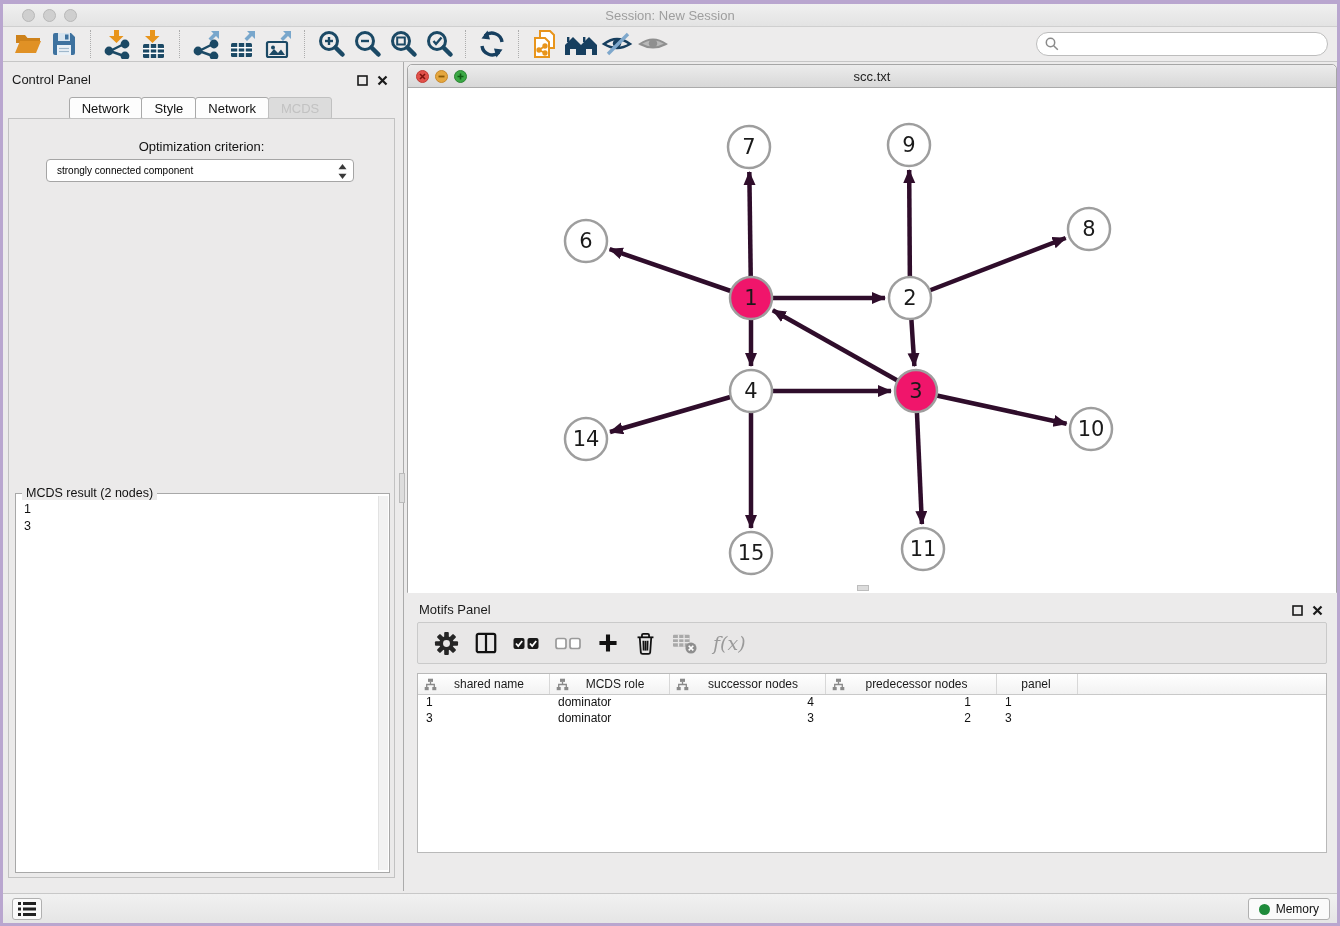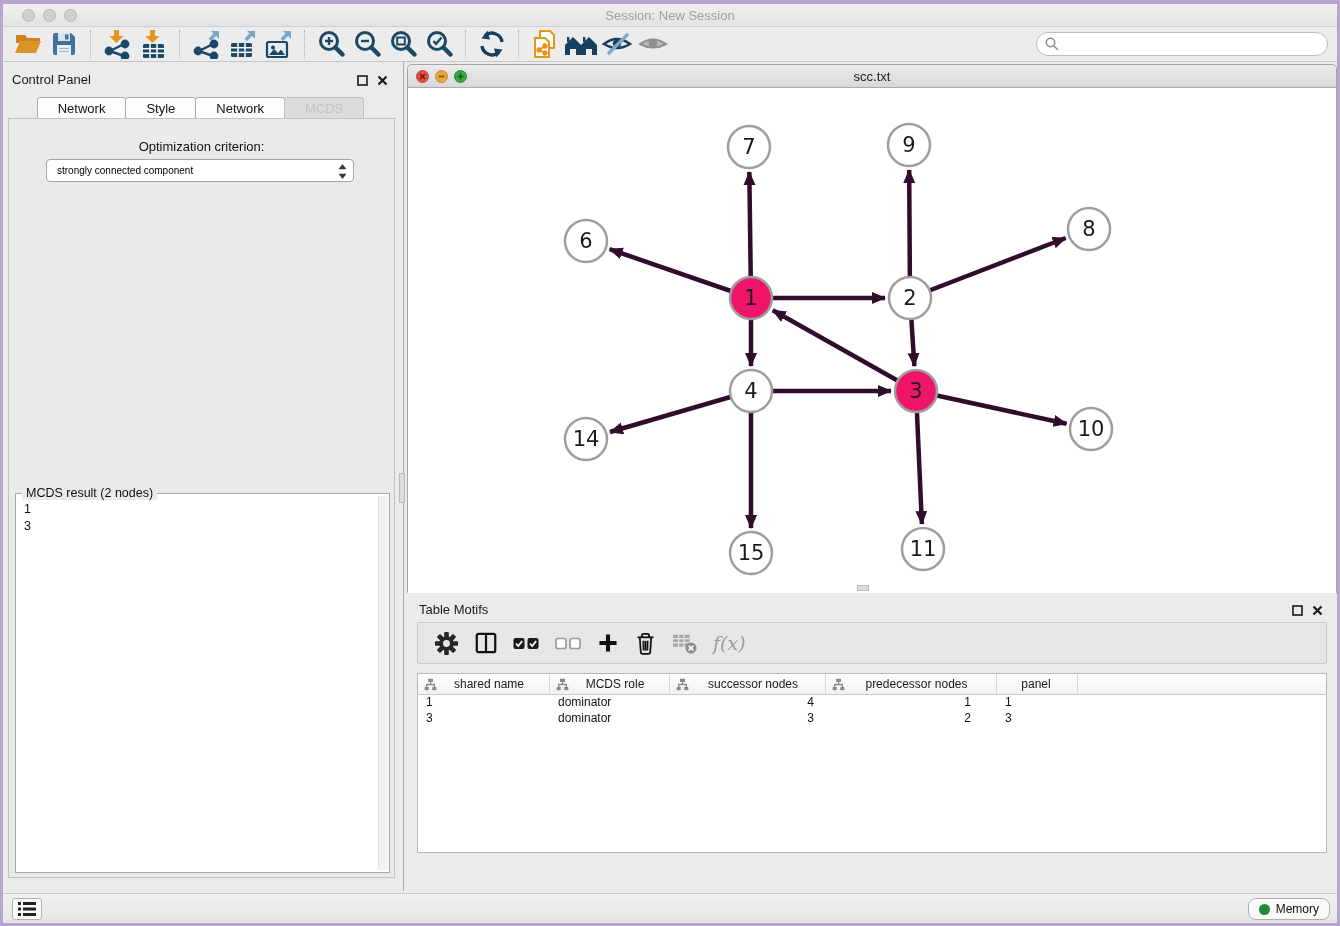--- a/index.html
+++ b/index.html
@@ -20,21 +20,21 @@
   .tbtn{height:32px;min-width:36px;display:flex;align-items:center;justify-content:center;cursor:pointer;}
   .tsep{width:1px;height:28px;border-left:1px dotted #ADADAD;margin:0 8px;}
   .searchbox{position:absolute;right:12px;top:5px;width:292px;height:24px;border:1px solid #BDBDBD;border-radius:12px;background:#FFF;display:flex;align-items:center;padding-left:8px;}
   .searchbox input{border:none;outline:none;flex:1;font-size:12px;background:transparent;margin-left:5px;}
 
   
   .cpanel{position:absolute;left:0;top:62px;width:402px;height:829px;background:#ECEBEB;}
   .panel-head{position:absolute;left:12px;top:10px;font-size:13px;color:#1A1A1A;}
   .panel-icons{position:absolute;right:14px;top:10px;display:flex;gap:9px;align-items:center;}
   .cp-tabs{position:absolute;left:0;top:35px;width:100%;display:flex;justify-content:center;}
-  .cp-tab{font-size:13px;padding:3px 20px;background:#FDFDFD;border:1px solid #A9A9A9;margin-left:-1px;color:#111;border-radius:3px;cursor:pointer;}
+  .cp-tab{font-size:13px;padding:3px 12px;background:#FDFDFD;border:1px solid #A9A9A9;margin-left:-1px;color:#111;border-radius:3px;cursor:pointer;}
   .cp-tab.active{background:#DCDCDC;color:#C2C2C2;border-color:#C0C0C0;}
   .cp-body{position:absolute;left:8px;top:56px;width:387px;height:760px;background:#EBEAEA;border:1px solid #C2C2C2;}
   .opt-label{position:absolute;left:0;width:100%;top:20px;text-align:center;font-size:13px;color:#111;}
   .dropdown{position:absolute;left:37px;top:40px;width:308px;height:23px;background:#FFF;border:1px solid #A5A5A5;border-radius:4px;display:flex;align-items:center;padding-left:10px;font-size:10px;cursor:pointer;}
   .dropdown .stepper{position:absolute;right:6px;top:4px;}
   .cp-buttons{position:absolute;left:0;top:74px;width:100%;display:flex;justify-content:center;gap:14px;}
   .btn{height:22px;padding:0 16px;background:#FDFDFD;border:1px solid #ABABAB;border-radius:4px;font-size:13px;color:#111;display:flex;align-items:center;cursor:pointer;}
   .fieldset{position:absolute;left:6px;top:374px;width:375px;height:380px;border:1px solid #A8A8A8;background:#FFF;}
   .fieldset .legend{position:absolute;top:-8px;left:6px;background:#EBEAEA;padding:0 4px;font-size:12.5px;color:#111;}
   .result-text{position:absolute;left:0;top:3px;right:12px;bottom:0;padding:4px 0 0 8px;font-size:12.5px;line-height:17px;color:#111;white-space:pre;overflow:hidden;}
@@ -69,21 +69,21 @@
   .td{overflow:hidden;white-space:nowrap;padding-top:1px;}
   .bottom-tabs{position:absolute;left:0;top:264px;width:100%;display:flex;justify-content:center;}
   .bt-tab{font-size:13px;padding:3px 14px;background:#FCFCFC;border:1px solid #ADADAD;margin-left:-1px;color:#111;cursor:pointer;}
   .bt-tab:first-child{border-radius:4px 0 0 4px;}
   .bt-tab:last-child{border-radius:0 4px 4px 0;}
   .bt-tab.active{background:#D6D6D6;color:#B5B5B5;}
 
   
   .statusbar{position:absolute;left:0;top:893px;width:1340px;height:30px;background:linear-gradient(#F1F1F1,#E5E5E5);border-top:1px solid #C8C8C8;}
   .list-btn{position:absolute;left:12px;top:4px;width:30px;height:22px;background:#FAFAFA;border:1px solid #B0B0B0;border-radius:3px;display:flex;align-items:center;justify-content:center;cursor:pointer;}
-  .memory-btn{position:absolute;right:10px;top:4px;height:22px;padding:0 10px;background:#FAFAFA;border:1px solid #B0B0B0;border-radius:8px;display:flex;align-items:center;gap:6px;font-size:12px;color:#111;cursor:pointer;}
+  .memory-btn{position:absolute;right:10px;top:4px;height:22px;padding:0 10px;background:#FAFAFA;border:1px solid #B0B0B0;border-radius:3px;display:flex;align-items:center;gap:6px;font-size:12px;color:#111;cursor:pointer;}
   .memdot{width:11px;height:11px;border-radius:50%;background:#1F8B3B;}
 </style>
 </head>
 <body>
 
 <div class="root">
 
   <div class="frame f-top"></div>
   <div class="frame f-left"></div>
   <div class="frame f-right"></div>
@@ -383,21 +383,21 @@
           <g>
             <circle cx="515" cy="460" r="21" fill="#FFFFFF" stroke="#9E9E9E" stroke-width="2.5"></circle>
             <text x="515" y="467" text-anchor="middle" font-size="21" font-family="DejaVu Sans, sans-serif" fill="#1A1A1A">11</text>
           </g>
         </svg>
       <div class="canvas-grip"></div>
     </div>
   </div>
 
   <div class="tpanel">
-    <div class="panel-head" style="top:7px;">Table Motifs</div>
+    <div class="panel-head" style="top:7px;">Motifs Panel</div>
     <div class="panel-icons" style="top:7px;">
       <span><svg width="11" height="11">
             <rect x="1" y="1" width="9" height="9" fill="none" stroke="#1A1A1A" stroke-width="1.6"></rect>
           </svg></span>
       <span><svg width="11" height="11">
             <path d="M1.5 1.5 L9.5 9.5 M9.5 1.5 L1.5 9.5" stroke="#1A1A1A" stroke-width="2.2"></path>
           </svg></span>
     </div>
     <div class="tp-toolbar">
       <span class="tp-btn">

